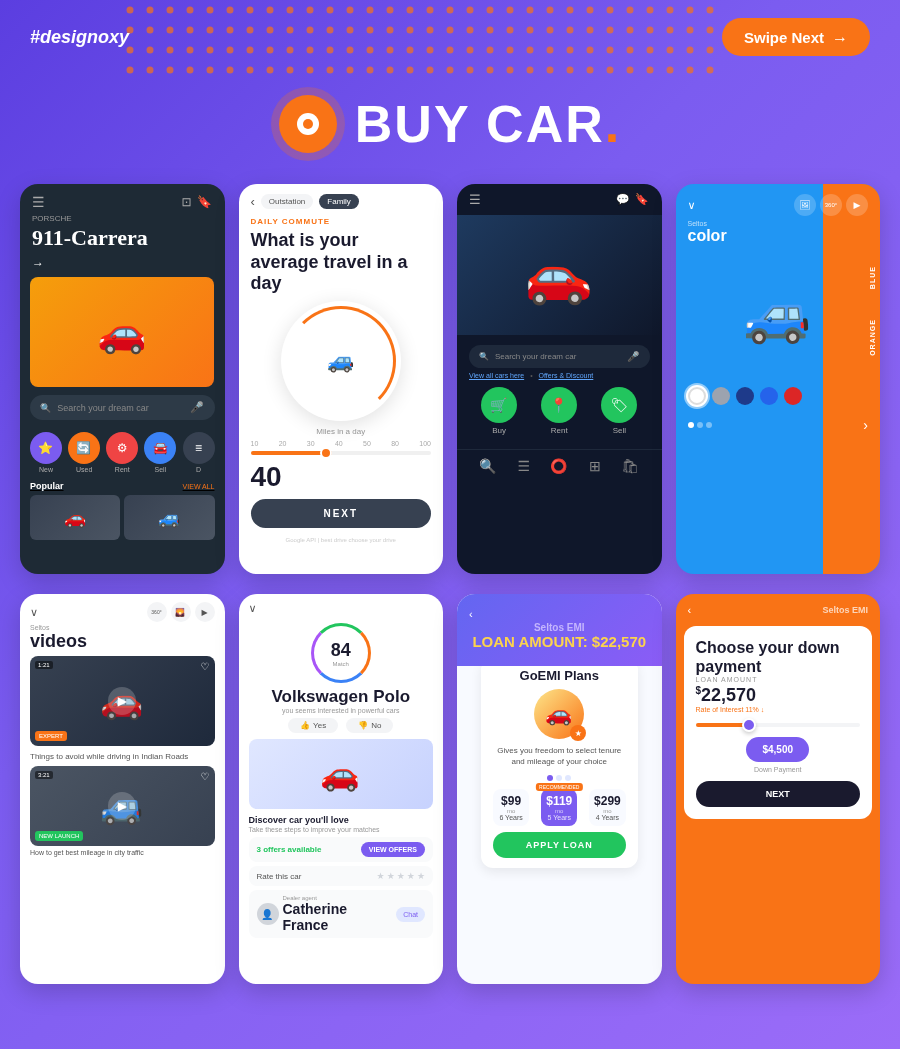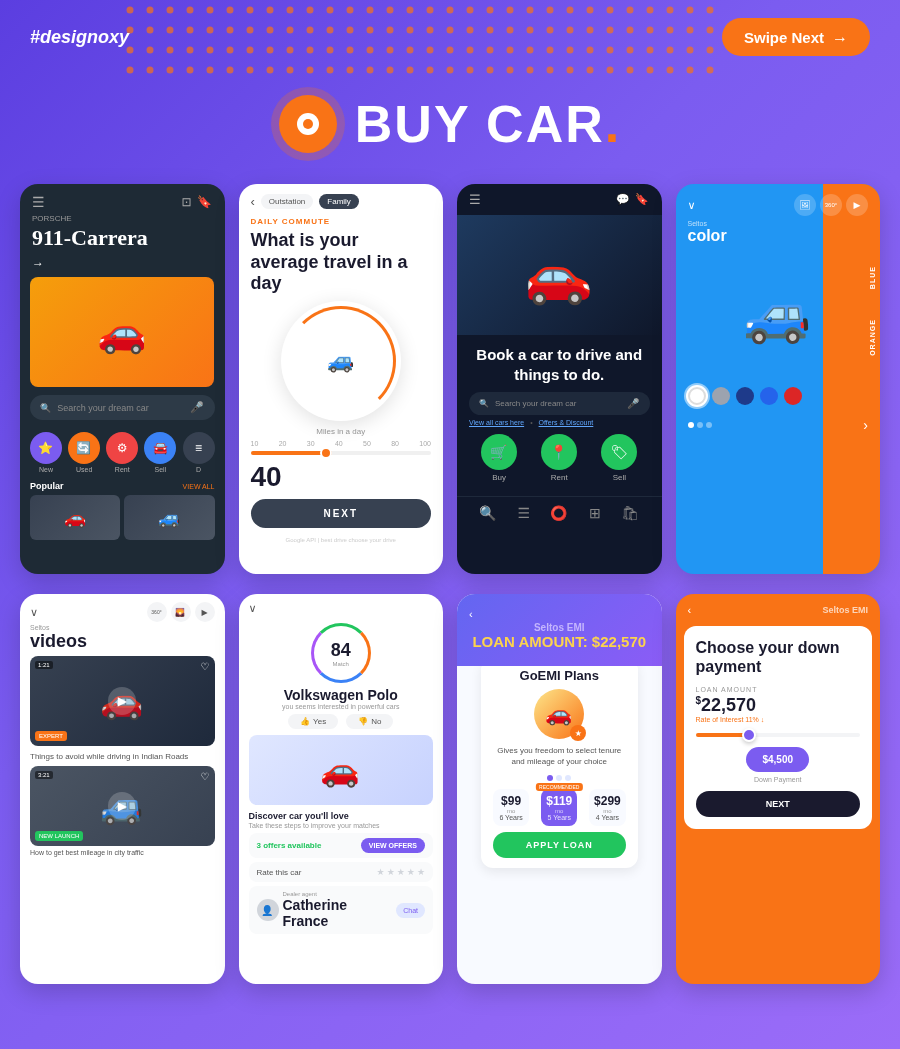--- a/index.html
+++ b/index.html
@@ -166,20 +166,21 @@
     .tab-purple { background: #7b5cf0; color: white; }
     .tab-orange { background: #f97316; color: white; }
     .tab-red { background: #ef4444; color: white; }
     .tab-blue { background: #3b82f6; color: white; }
     .tab-dark { background: #374151; color: white; }
     .p1-popular {
       padding: 4px 10px 2px;
       display: flex;
       justify-content: space-between;
       align-items: center;
+      text-decoration: underline;
     }
     .p1-popular-label { color: white; font-size: 9px; font-weight: 700; }
     .p1-popular-view { color: #f97316; font-size: 7px; }
     .p1-cars-row {
       display: flex;
       gap: 4px;
       padding: 2px 10px 8px;
     }
     .p1-car-thumb {
       flex: 1;
@@ -532,21 +533,21 @@
       width: 60px; height: 60px;
       border-radius: 50%;
       border: 3px solid;
       border-color: #22c55e #f97316 #3b82f6 #a855f7;
       display: flex; align-items: center; justify-content: center;
       flex-direction: column;
       margin: 4px auto;
     }
     .p6-match-num { font-size: 18px; font-weight: 900; color: #1a1a2e; }
     .p6-match-label { font-size: 6px; color: #999; }
-    .p6-car-name { font-size: 14px; font-weight: 800; text-align: center; color: #1a1a2e; }
+    .p6-car-name { font-size: 17px; font-weight: 800; text-align: center; color: #1a1a2e; }
     .p6-car-sub { font-size: 7px; color: #999; text-align: center; padding: 0 10px 4px; }
     .p6-yesno {
       display: flex;
       justify-content: center;
       gap: 8px;
       margin-bottom: 6px;
     }
     .p6-yesno-btn {
       background: #f3f4f6;
       border-radius: 12px;
@@ -724,21 +725,21 @@
       padding: 10px 12px 6px;
     }
     .p8-emi-title { color: rgba(255,255,255,0.7); font-size: 9px; font-weight: 700; text-align: center; }
     .p8-card {
       background: white;
       margin: 0 8px;
       border-radius: 12px;
       padding: 12px;
       margin-top: 4px;
     }
-    .p8-title { font-size: 16px; font-weight: 900; color: #1a1a2e; line-height: 1.2; margin-bottom: 10px; }
+    .p8-title { font-size: 16px; font-weight: 900; color: #1a1a2e; line-height: 1.2; margin-bottom: 0; }
     .p8-loan-row {
       display: flex;
       justify-content: space-between;
       margin-bottom: 2px;
     }
     .p8-loan-label { color: #999; font-size: 7px; text-transform: uppercase; letter-spacing: 1px; }
     .p8-loan-amount { font-size: 18px; font-weight: 900; color: #1a1a2e; }
     .p8-loan-amount sup { font-size: 10px; }
     .p8-rate { color: #999; font-size: 7px; }
     .p8-rate span { color: #f97316; }
@@ -1041,21 +1042,20 @@
       <span class="p3-hamburger">☰</span>
       <div class="p3-icons">
         <span>💬</span>
         <span>🔖</span>
       </div>
     </div>
     <div class="p3-hero-car">
       <span class="p3-car-img">🚗</span>
     </div>
     <div class="p3-content">
-      <div class="p3-title">Book a car to drive and things to do.</div>
       <div class="p3-search">
         <span>🔍</span>
         <span>Search your dream car</span>
         <span class="mic">🎤</span>
       </div>
       <div class="p3-links">
         <span class="p3-link">View all cars here</span>
         <span class="p3-link-sep">•</span>
         <span class="p3-link">Offers &amp; Discount</span>
       </div>

